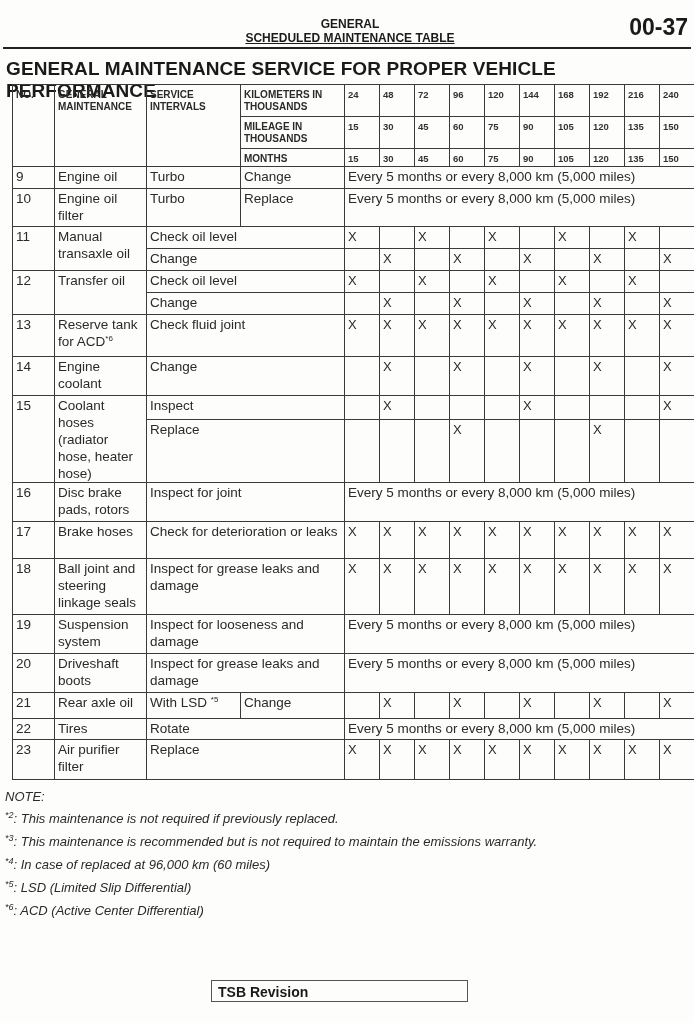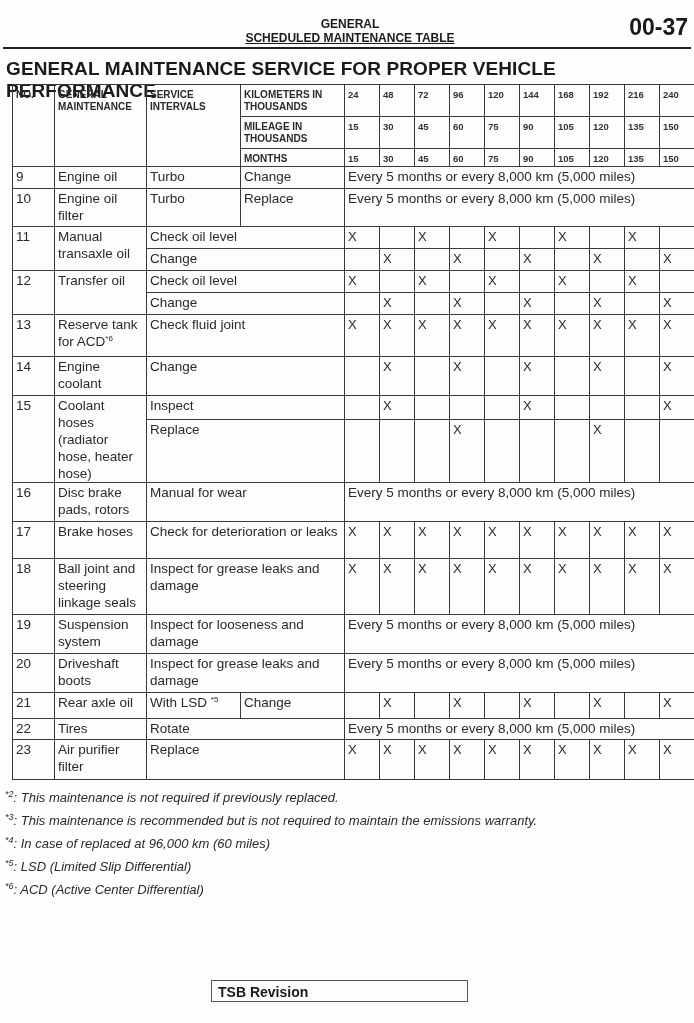--- a/index.html
+++ b/index.html
@@ -220,21 +220,21 @@
         <td class="x"></td>
         <td class="x"></td>
         <td class="x"></td>
         <td class="x">X</td>
         <td class="x"></td>
         <td class="x"></td>
       </tr>
       <tr style="height: 39px;">
         <td>16</td>
         <td><span>Disc brake pads, rotors</span></td>
-        <td colspan="2">Manual for wear</td>
+        <td colspan="2">Inspect for joint</td>
         <td colspan="10">Every 5 months or every 8,000 km (5,000 miles)</td>
       </tr>
       <tr style="height: 37px;">
         <td>17</td>
         <td><span>Brake hoses</span></td>
         <td colspan="2">Check for deterioration or leaks</td>
         <td class="x">X</td>
         <td class="x">X</td>
         <td class="x">X</td>
         <td class="x">X</td>
@@ -306,20 +306,21 @@
         <td class="x">X</td>
         <td class="x">X</td>
         <td class="x">X</td>
         <td class="x">X</td>
         <td class="x">X</td>
       </tr>
     </tbody>
 </table>
 
 <div class="notes">
+  <div class="note-head">NOTE:</div>
   <div id="notes-list">
       <div class="note"><span class="mk">*2</span>: <span>This maintenance is not required if previously replaced.</span></div>
       <div class="note"><span class="mk">*3</span>: <span>This maintenance is recommended but is not required to maintain the emissions warranty.</span></div>
       <div class="note"><span class="mk">*4</span>: <span>In case of replaced at 96,000 km (60 miles)</span></div>
       <div class="note"><span class="mk">*5</span>: <span>LSD (Limited Slip Differential)</span></div>
       <div class="note"><span class="mk">*6</span>: <span>ACD (Active Center Differential)</span></div>
     </div>
 </div>
 
 <div class="tsb">TSB Revision</div>

